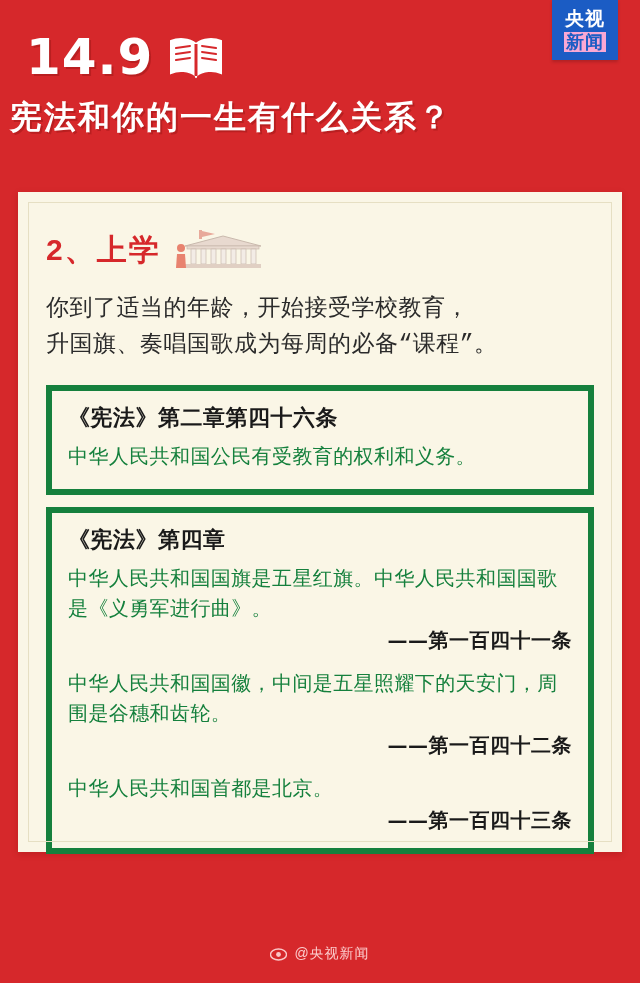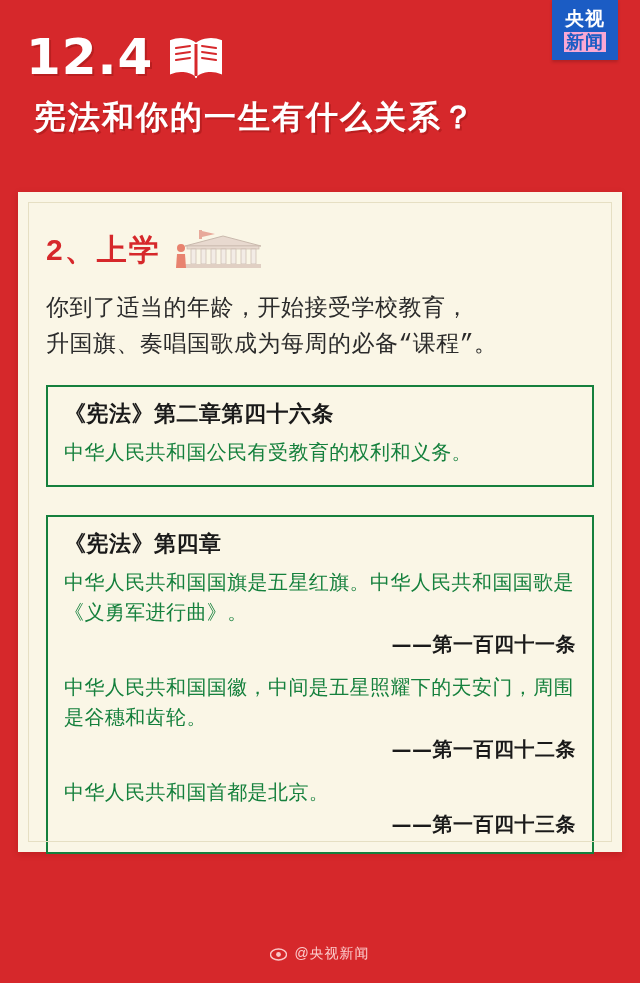--- a/index.html
+++ b/index.html
@@ -66,21 +66,21 @@
     letter-spacing: 1px;
     text-shadow: 2px 2px 0 rgba(150,20,20,0.45);
     line-height: 1;
   }
   .book-icon {
     margin-left: 14px;
     margin-top: 4px;
   }
   .headline {
     margin-top: 8px;
-    padding-left: 34px;
+    padding-left: 10px;
     font-size: 32px;
     font-weight: bold;
     color: #ffffff;
     letter-spacing: 2px;
     text-shadow: 2px 2px 0 rgba(150,20,20,0.45);
     white-space: nowrap;
   }
 
   
   .card {
@@ -125,23 +125,23 @@
   .intro {
     font-family: Liberation Mono, monospace;
     font-size: 23px;
     color: #2b2b2b;
     line-height: 1.55;
     letter-spacing: 0.5px;
     margin-bottom: 22px;
   }
 
   .quote-box {
-    border: 2px solid #15803d;
+    border: 6px solid #15803d;
     padding: 12px 16px 14px 16px;
-    margin-bottom: 28px;
+    margin-bottom: 12px;
     background: transparent;
   }
   .quote-title {
     font-family: "DejaVu Serif", serif;
     font-size: 22px;
     font-weight: bold;
     color: #1a1a1a;
     margin-bottom: 8px;
     letter-spacing: 0.5px;
   }
@@ -192,21 +192,21 @@
 </head>
 <body>
 
 <div class="logo-badge">
   <div class="l1">央视</div>
   <div class="l2">新闻</div>
 </div>
 
 <div class="header">
   <div class="date-row">
-    <div class="date-text">12.4</div>
+    <div class="date-text">14.9</div>
     <span class="book-icon">
       <svg width="58" height="44" viewBox="0 0 58 44" aria-hidden="true">
         <path d="M29 9 C22 3, 11 3, 4 6 L4 38 C11 35, 22 35, 29 41 Z" fill="#ffffff" stroke="#ffffff" stroke-width="2"></path>
         <path d="M29 9 C36 3, 47 3, 54 6 L54 38 C47 35, 36 35, 29 41 Z" fill="#ffffff" stroke="#ffffff" stroke-width="2"></path>
         <path d="M29 9 L29 41" stroke="#d6282b" stroke-width="3"></path>
         <path d="M9 13 L23 11 M9 19 L23 17 M9 25 L23 23 M35 11 L49 13 M35 17 L49 19 M35 23 L49 25" stroke="#d6282b" stroke-width="2" stroke-linecap="round"></path>
       </svg>
     </span>
   </div>
   <div class="headline">宪法和你的一生有什么关系？</div>

